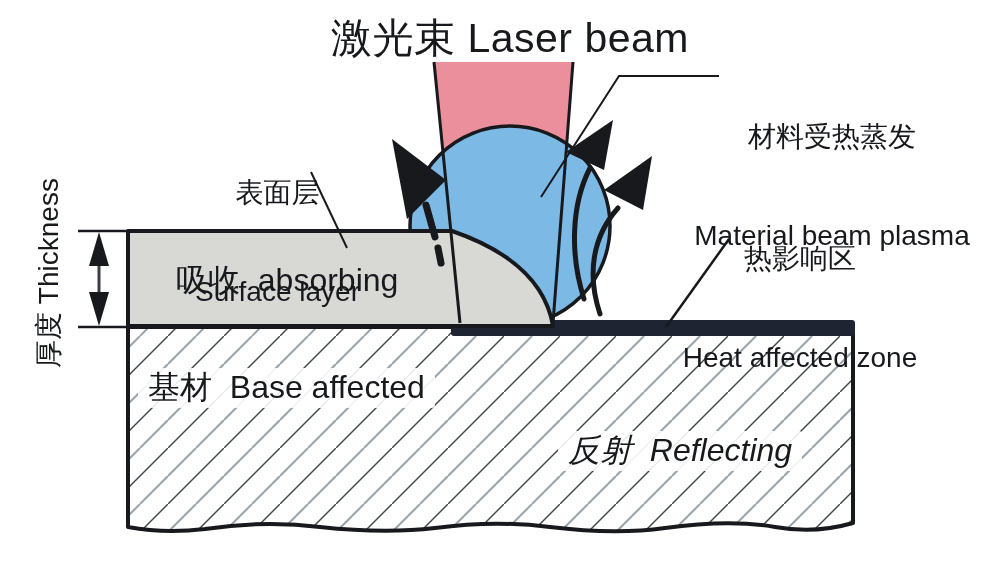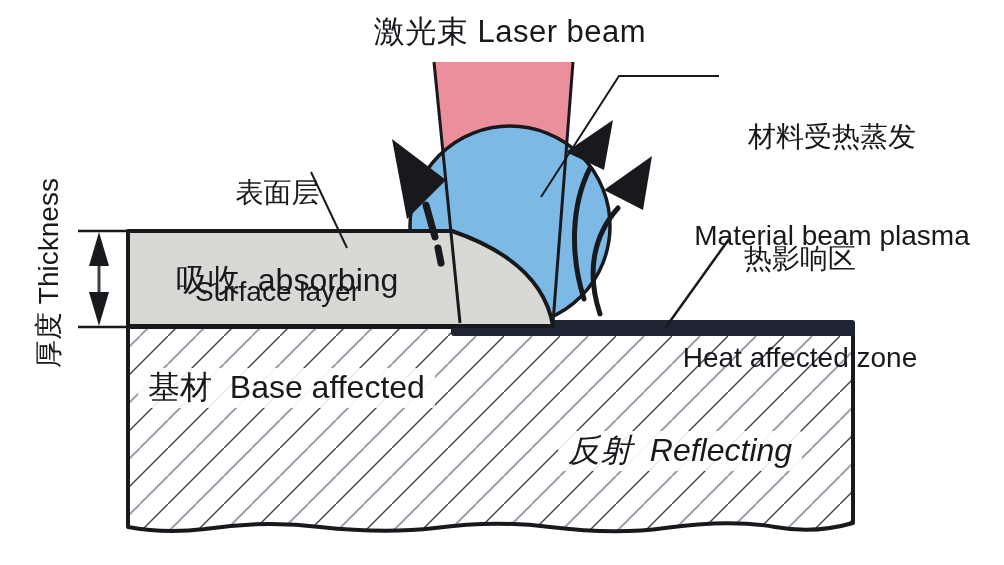--- a/index.html
+++ b/index.html
@@ -1,21 +1,21 @@
 <!DOCTYPE html>
 <html><head>
 <meta charset="utf-8">
 <style>
   html,body{margin:0;padding:0;background:#ffffff;}
   .stage{position:relative;width:1004px;height:565px;background:#ffffff;overflow:hidden;
          font-family:"Liberation Sans","DejaVu Sans",sans-serif;color:#17191d;}
   .stage svg{position:absolute;left:0;top:0;}
   .lbl{position:absolute;z-index:2;line-height:1.18;white-space:pre;color:#17191d;}
   .center{text-align:center;}
-  .title{font-size:31px;letter-spacing:.5px;}
+  .title{font-size:41px;letter-spacing:.5px;}
   .callout{font-size:28px;}
   .inlbl{font-size:32px;}
   .halo{background:rgba(255,255,255,.88);padding:1px 10px;border-radius:3px;}
   .rot{transform:rotate(-90deg);transform-origin:center center;}
 </style>
 </head>
 <body>
 
 <div class="stage">
 

